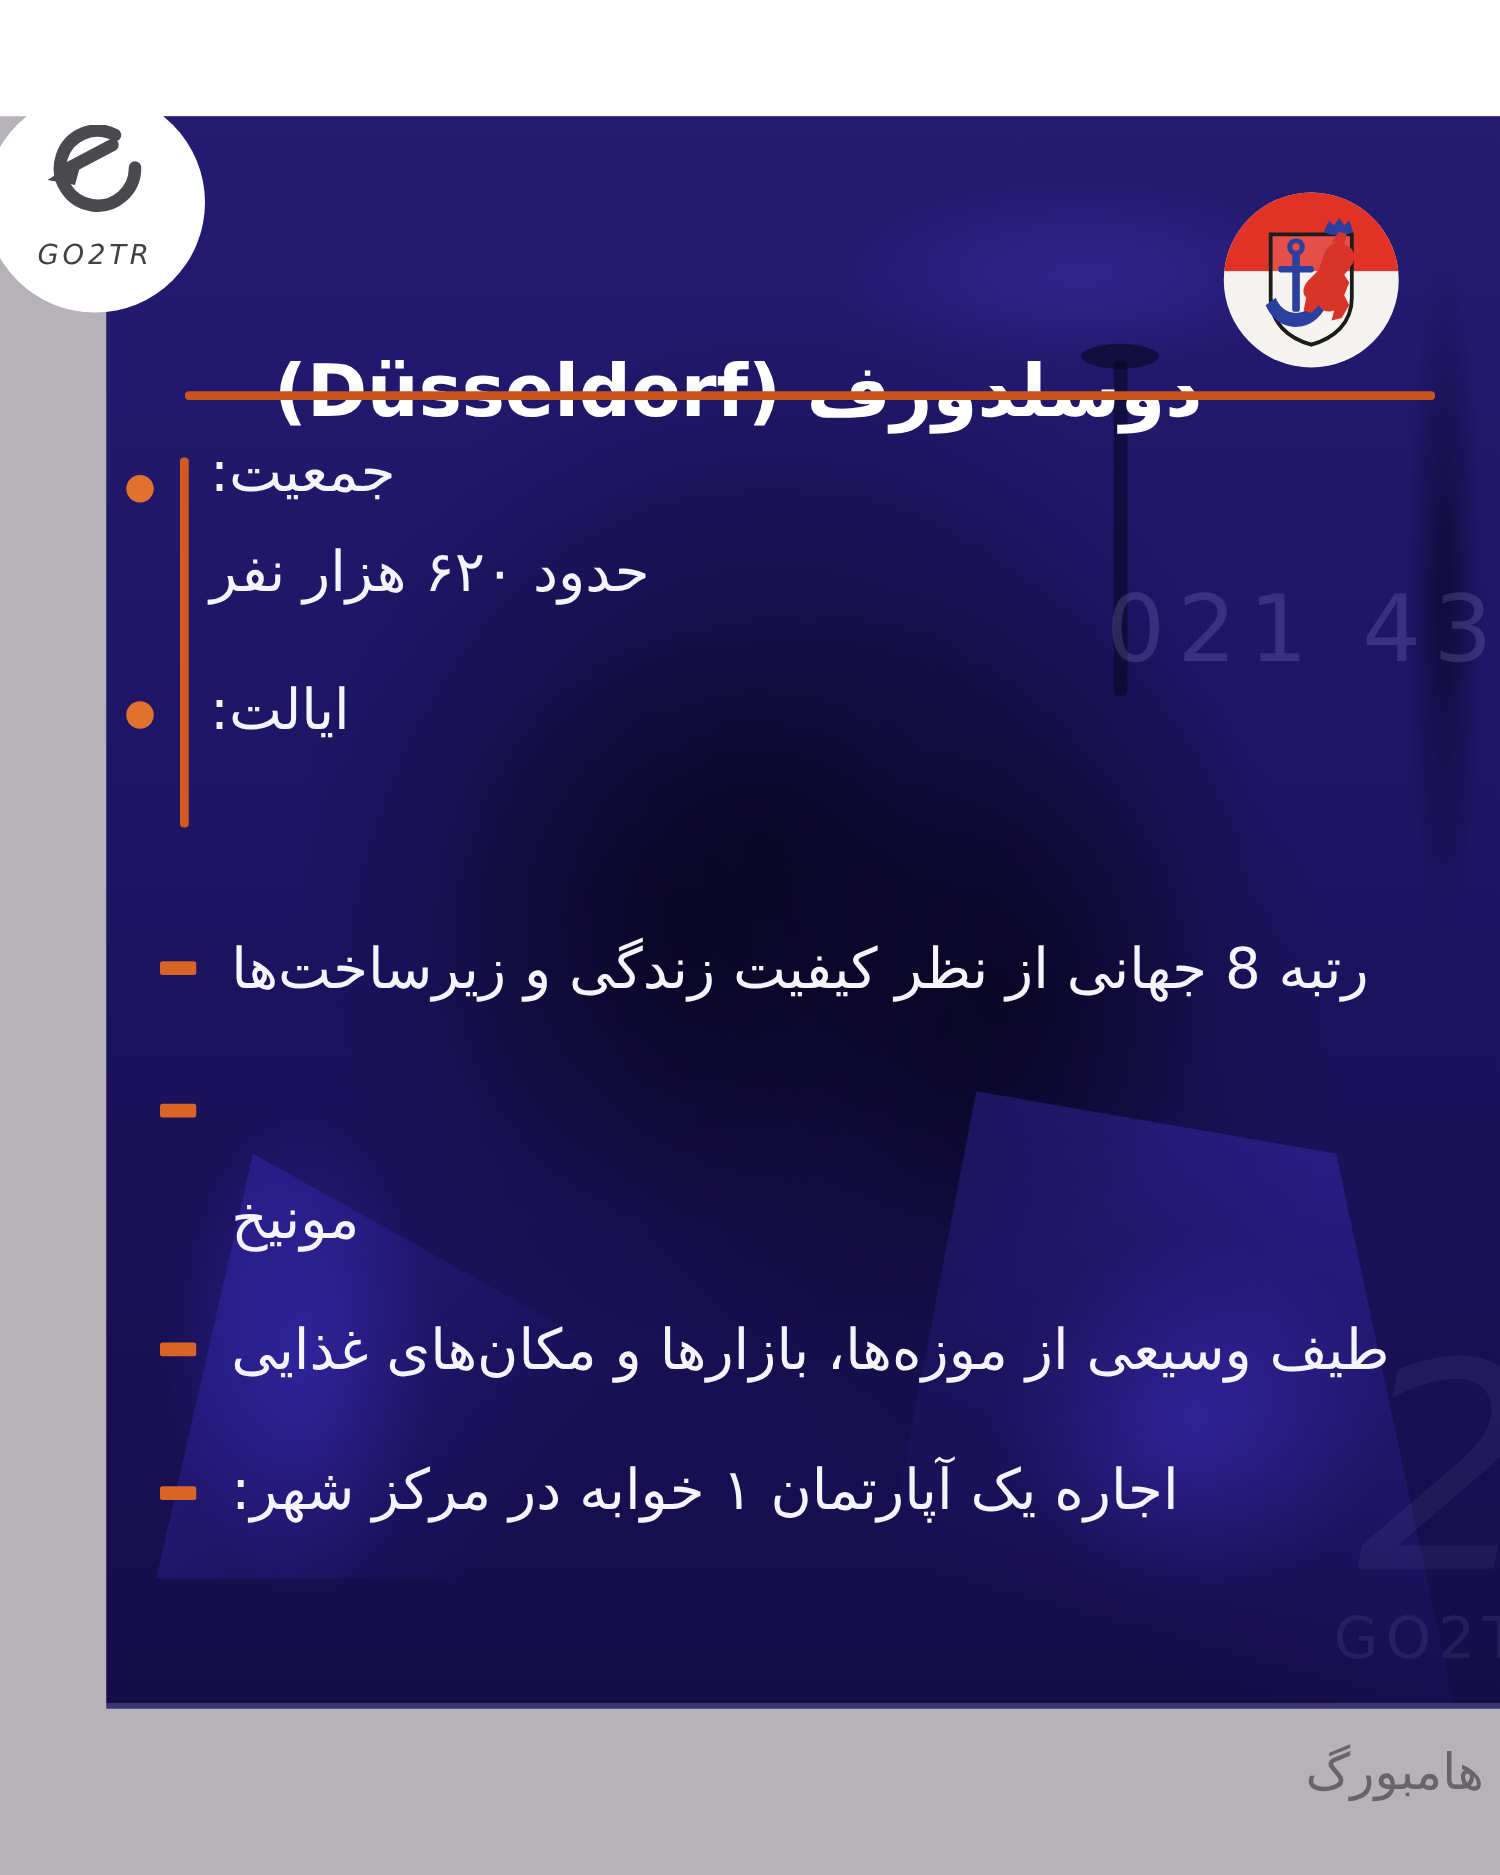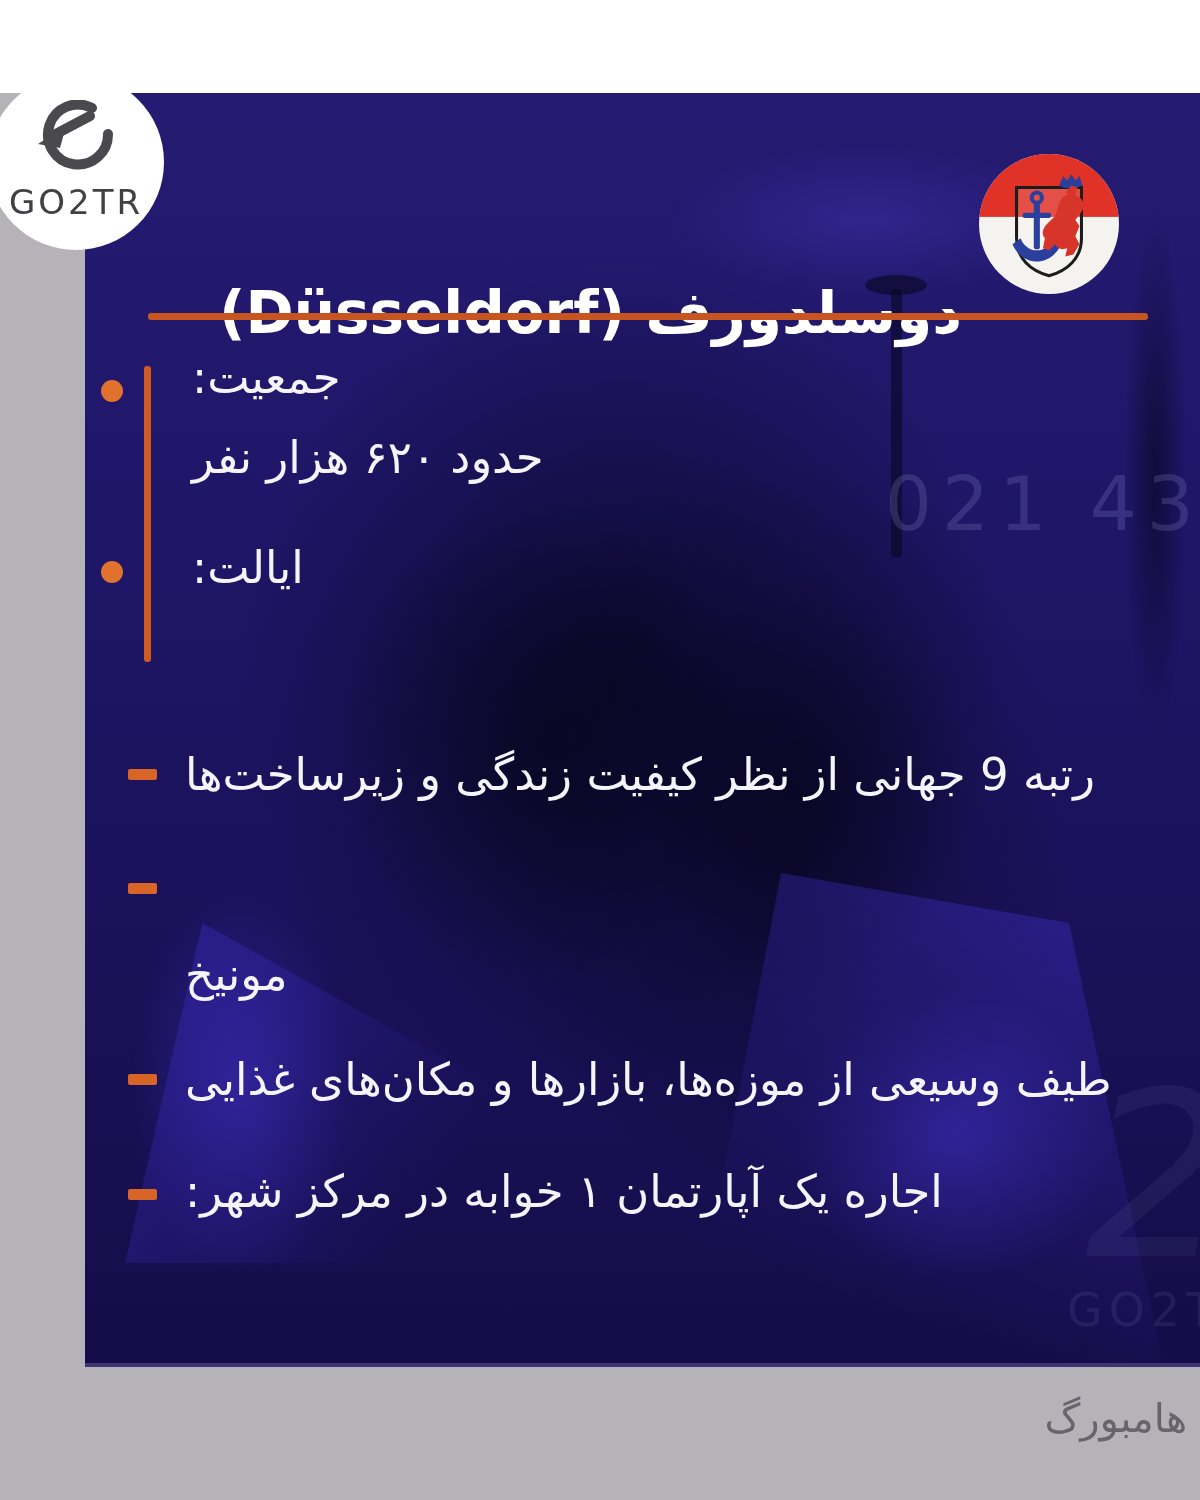--- a/index.html
+++ b/index.html
@@ -50,27 +50,27 @@
   .title-rule{position:absolute;left:63px;top:220px;width:1000px;height:7px;
     background:#c8551f;border-radius:3px;}
   .emblem{position:absolute;left:893px;top:60px;width:142px;height:142px;}
   
   .logo-bubble{
     position:absolute;left:-12px;top:74px;width:176px;height:176px;border-radius:50%;
     background:#ffffff;z-index:5;display:flex;flex-direction:column;align-items:center;
     justify-content:flex-start;
   }
   .logo-glyph{margin-top:26px;}
-  .logo-text{font-size:34px;letter-spacing:3px;color:#414145;margin-top:10px;}
+  .logo-text{font-size:22px;letter-spacing:3px;color:#414145;margin-top:20px;font-style:italic;}
   
   .bullet-line{
     position:absolute;left:100px;color:#f6f4fb;font-size:45px;line-height:64px;
     direction:rtl;text-align:left;white-space:nowrap;
   }
-  .dotted{left:83px;margin-left:24px;}
+  .dotted{left:83px;}
   .small{font-size:40px;}
   .dot{position:absolute;width:22px;height:22px;border-radius:50%;background:#e0722e;left:16px;}
   .vline{position:absolute;left:59px;top:273px;width:7px;height:296px;background:#d05a22;border-radius:3px;}
   .dash{position:absolute;left:43px;width:29px;height:11px;background:#d96427;border-radius:2px;}
   
   .footer-nav{
     position:absolute;right:13px;top:1383px;height:56px;display:flex;align-items:center;
     gap:12px;cursor:pointer;flex-direction:column;
   }
   .footer-label{font-size:40px;color:#67656b;direction:rtl;white-space:nowrap;}
@@ -121,21 +121,21 @@
   <div class="dot" style="top:468px"></div>
   <div class="vline"></div>
   <div class="dash" style="top:676px"></div>
   <div class="dash" style="top:790px"></div>
   <div class="dash" style="top:981px"></div>
   <div class="dash" style="top:1096px"></div>
 
   <div class="bullet-line dotted" style="top:253px">جمعیت:</div>
   <div class="bullet-line dotted" style="top:333px">حدود ۶۲۰ هزار نفر</div>
   <div class="bullet-line dotted" style="top:443px">ایالت:</div>
-  <div class="bullet-line" style="top:650px">رتبه 9 جهانی از نظر کیفیت زندگی و زیرساخت‌ها</div>
+  <div class="bullet-line" style="top:650px">رتبه 8 جهانی از نظر کیفیت زندگی و زیرساخت‌ها</div>
   <div class="bullet-line" style="top:850px">مونیخ</div>
   <div class="bullet-line" style="top:955px">طیف وسیعی از موزه‌ها، بازارها و مکان‌های غذایی</div>
   <div class="bullet-line" style="top:1067px">اجاره یک آپارتمان ۱ خوابه در مرکز شهر:</div>
 </div>
 
 <div class="logo-bubble">
   <svg class="logo-glyph" width="96" height="72" viewBox="0 0 96 72">
     <path d="M80,34 a30,30 0 1,1 -16,-26" fill="none" stroke="#4a4a4e" stroke-width="10" stroke-linecap="round"></path>
     <path d="M24,36 L62,16" fill="none" stroke="#4a4a4e" stroke-width="10" stroke-linecap="round"></path>
     <polygon points="10,44 38,26 32,48" fill="#4a4a4e"></polygon>

